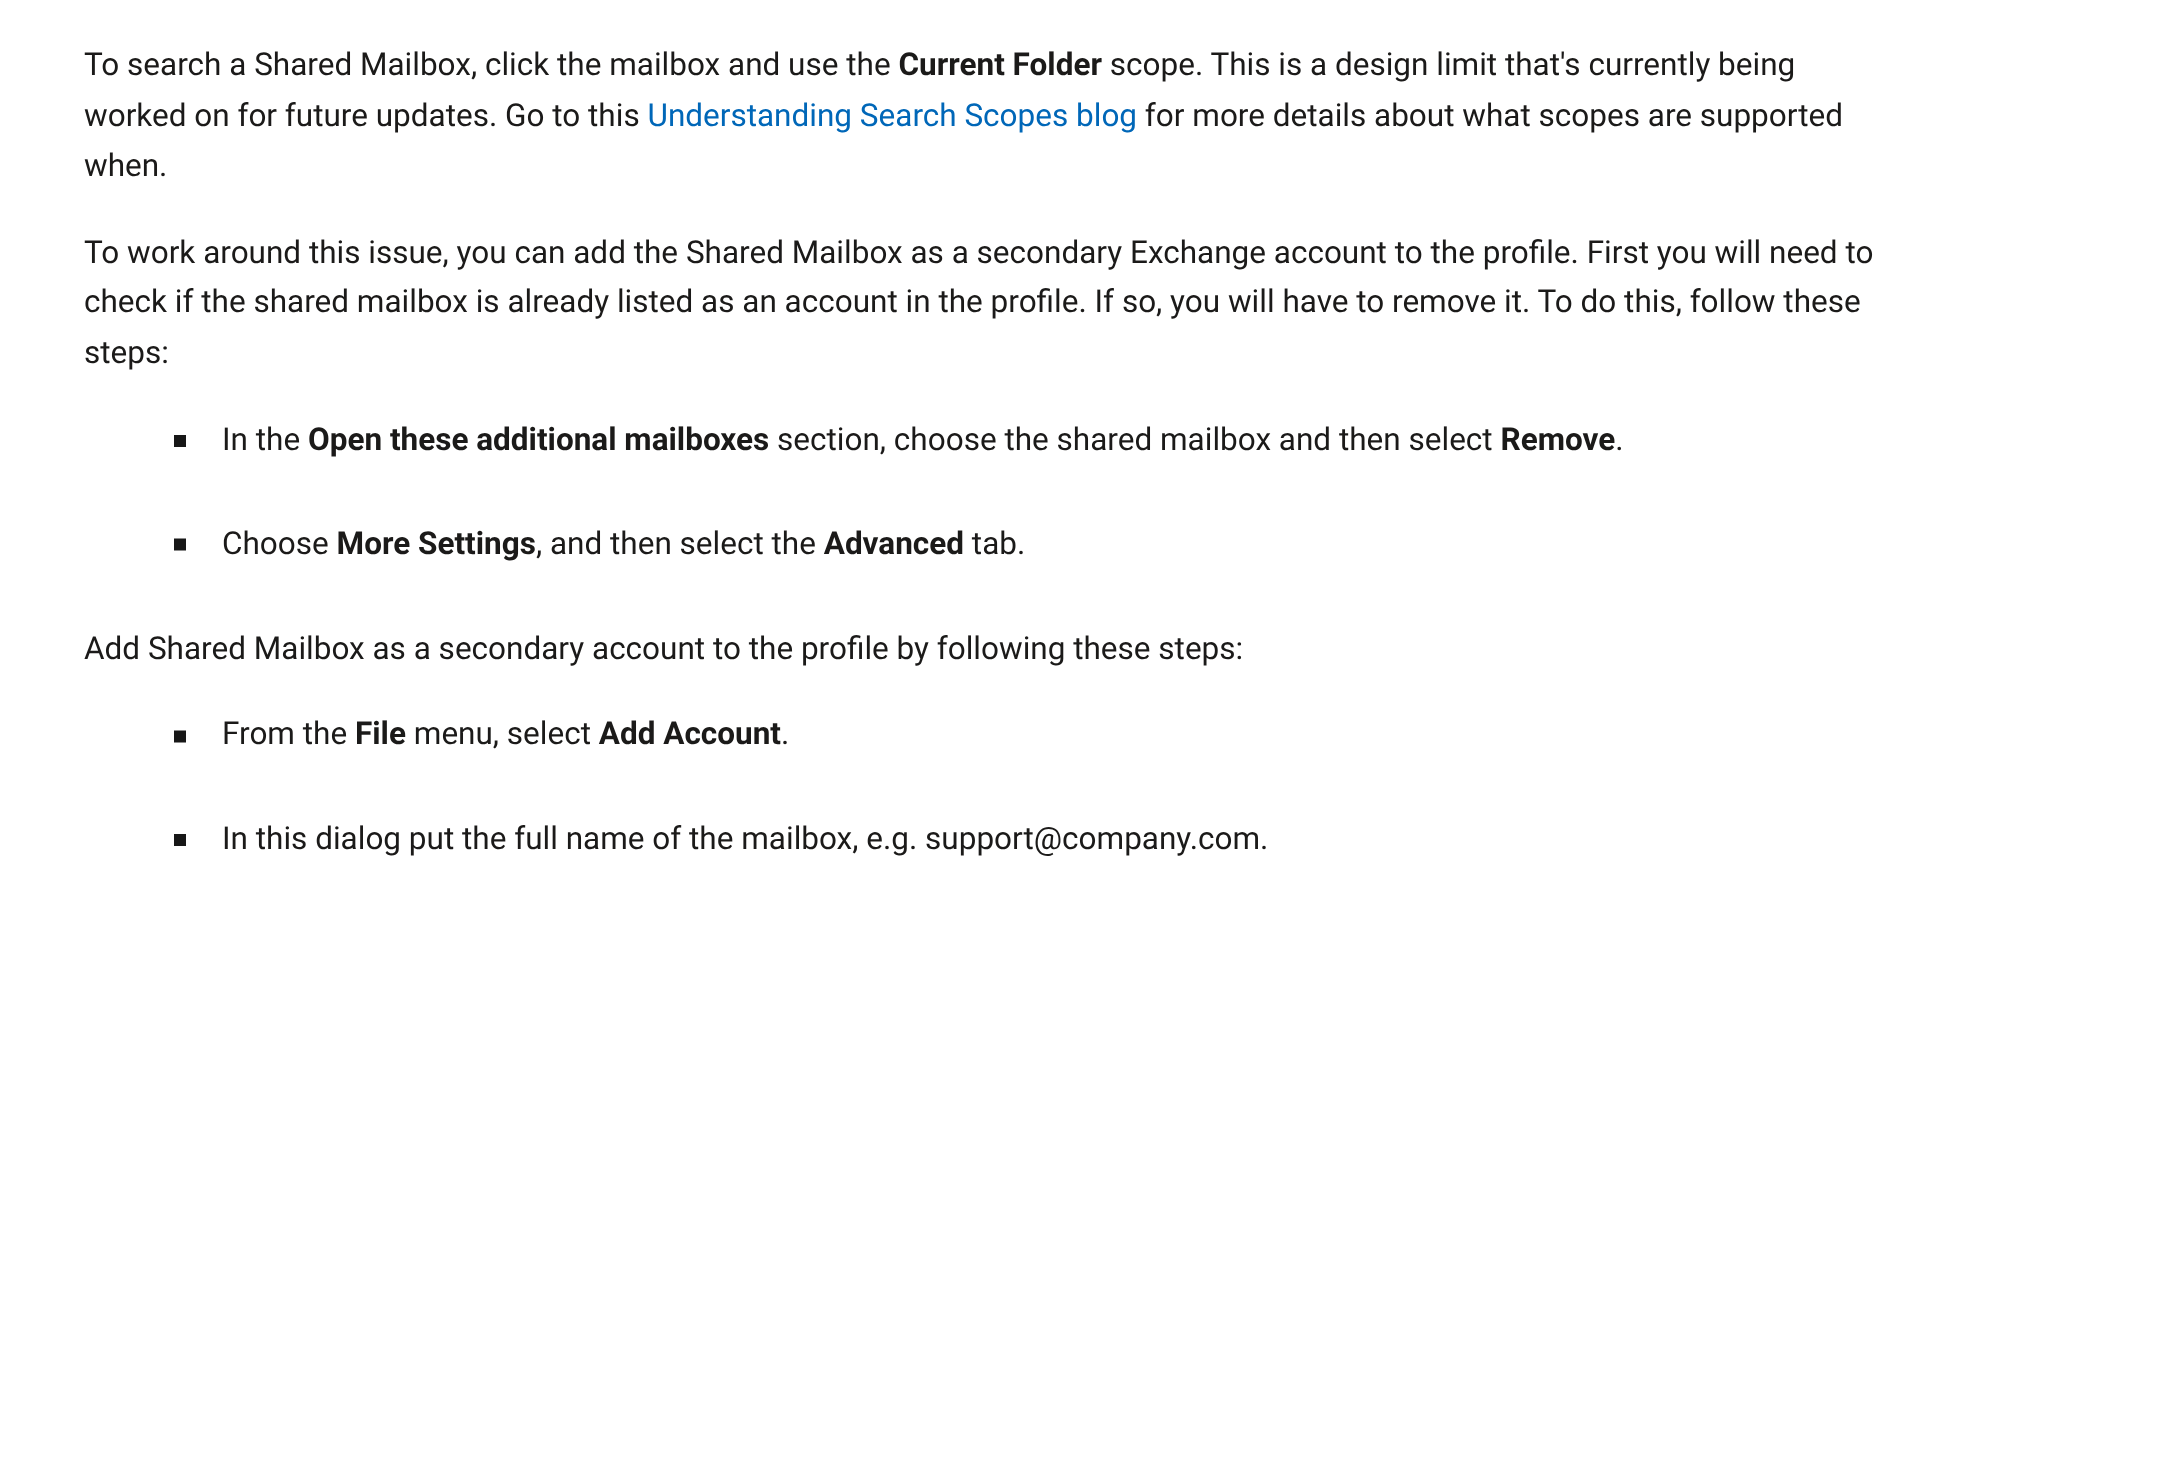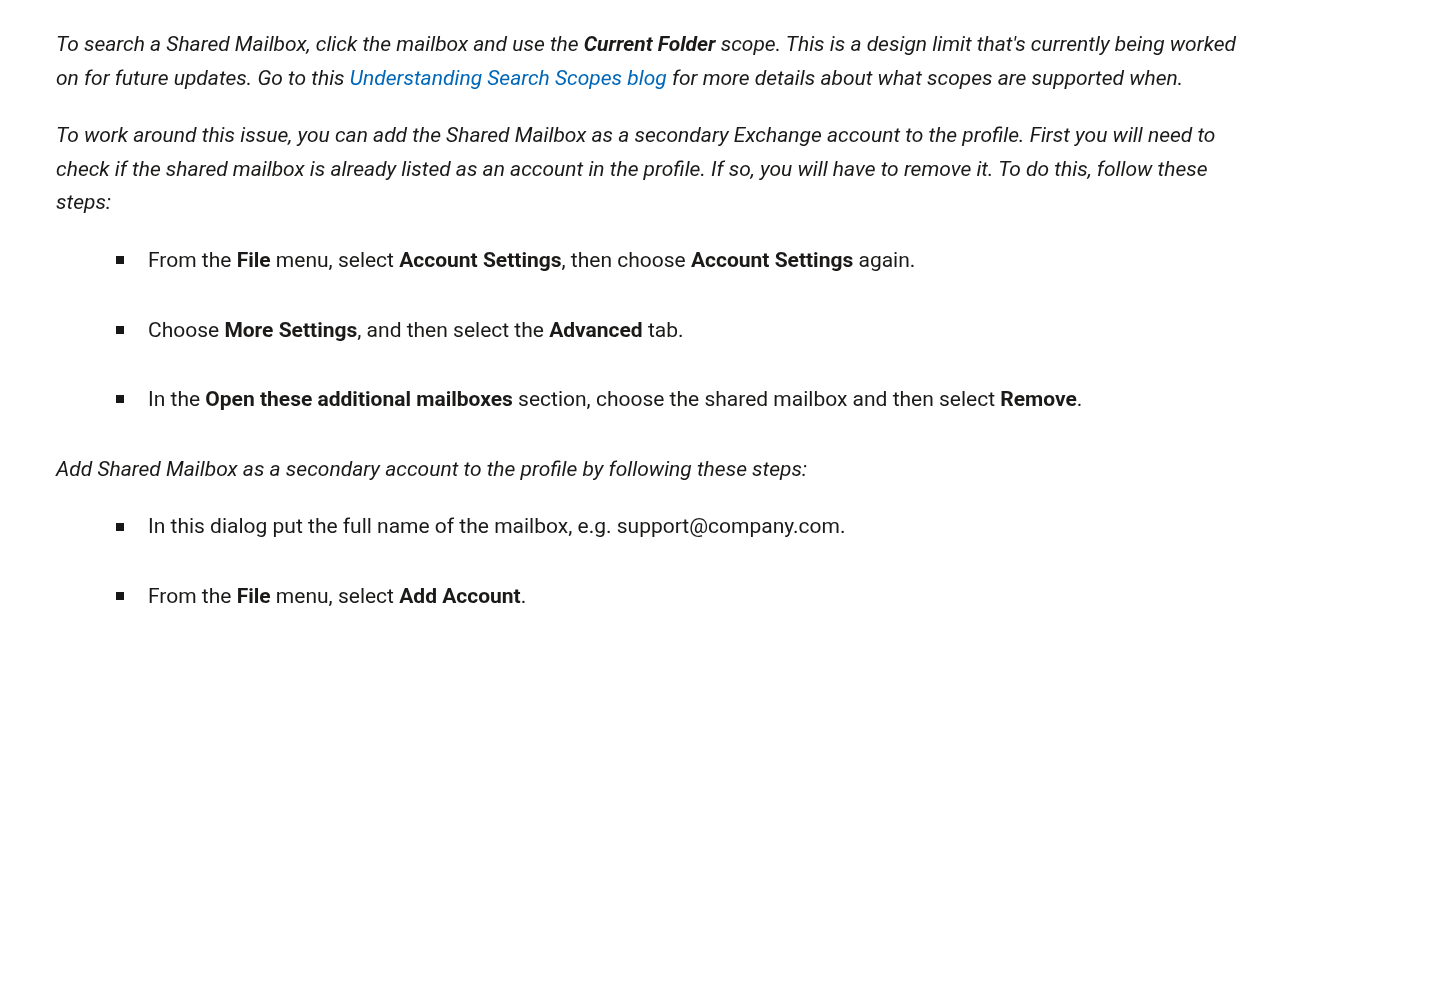--- a/index.html
+++ b/index.html
@@ -10,21 +10,20 @@
   body {
     font-family: "Segoe UI", -apple-system, BlinkMacSystemFont, Roboto, "Helvetica Neue", Arial, sans-serif;
     color: #1b1a19;
     font-size: 21px;
     line-height: 1.6;
     padding: 28px 56px 40px 56px;
     max-width: 1200px;
   }
   p {
     margin: 0 0 24px 0;
-    font-style: italic;
   }
   strong {
     font-weight: 700;
   }
   a.doc-link {
     color: #0067b8;
     text-decoration: none;
   }
   ul.steps {
     list-style: none;
@@ -51,32 +50,29 @@
 <body>
 
 <p class="para-with-link">
   <span>To search a Shared Mailbox, click the mailbox and use the </span><strong>Current Folder</strong><span> scope. This is a design limit that's currently being worked on for future updates. Go to this </span><a href="#" class="doc-link">Understanding Search Scopes blog</a><span> for more details about what scopes are supported when.</span>
 </p>
 
 <p>To work around this issue, you can add the Shared Mailbox as a secondary Exchange account to the profile. First you will need to check if the shared mailbox is already listed as an account in the profile. If so, you will have to remove it. To do this, follow these steps:</p>
 
 <ul class="steps">
   <li>
-    <span>From the </span><strong>File</strong><span> menu, select </span><strong>Account Settings</strong><span>, then choose </span><strong>Account Settings</strong><span> again.</span>
+    <span>In the </span><strong>Open these additional mailboxes</strong><span> section, choose the shared mailbox and then select </span><strong>Remove</strong><span>.</span>
   </li>
   <li>
     <span>Choose </span><strong>More Settings</strong><span>, and then select the </span><strong>Advanced</strong><span> tab.</span>
-  </li>
-  <li>
-    <span>In the </span><strong>Open these additional mailboxes</strong><span> section, choose the shared mailbox and then select </span><strong>Remove</strong><span>.</span>
   </li>
 </ul>
 
 <p>Add Shared Mailbox as a secondary account to the profile by following these steps:</p>
 
 <ul class="steps">
   <li>
-    <span>In this dialog put the full name of the mailbox, e.g. support@company.com.</span>
+    <span>From the </span><strong>File</strong><span> menu, select </span><strong>Add Account</strong><span>.</span>
   </li>
   <li>
-    <span>From the </span><strong>File</strong><span> menu, select </span><strong>Add Account</strong><span>.</span>
+    <span>In this dialog put the full name of the mailbox, e.g. support@company.com.</span>
   </li>
 </ul>
 
 </body></html>

